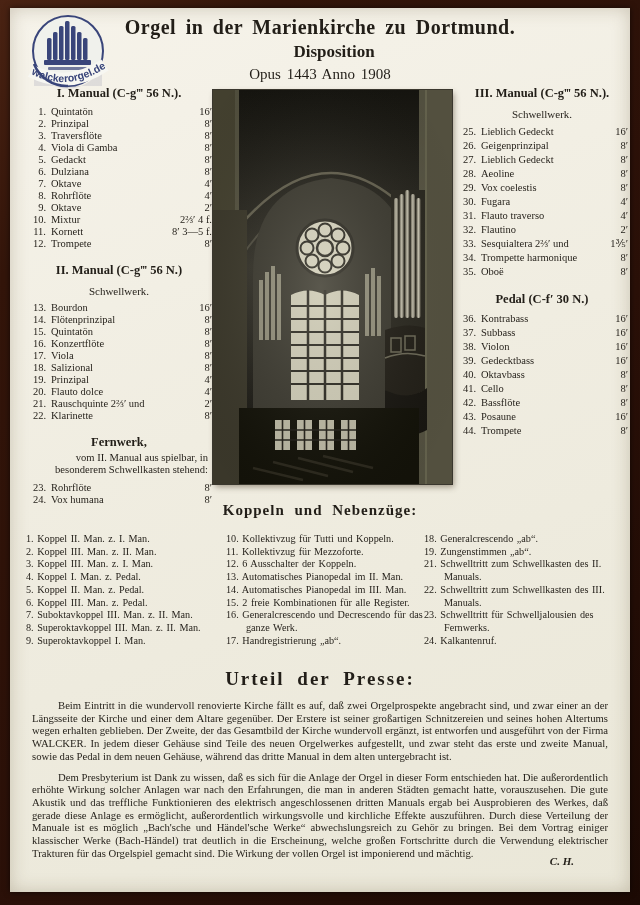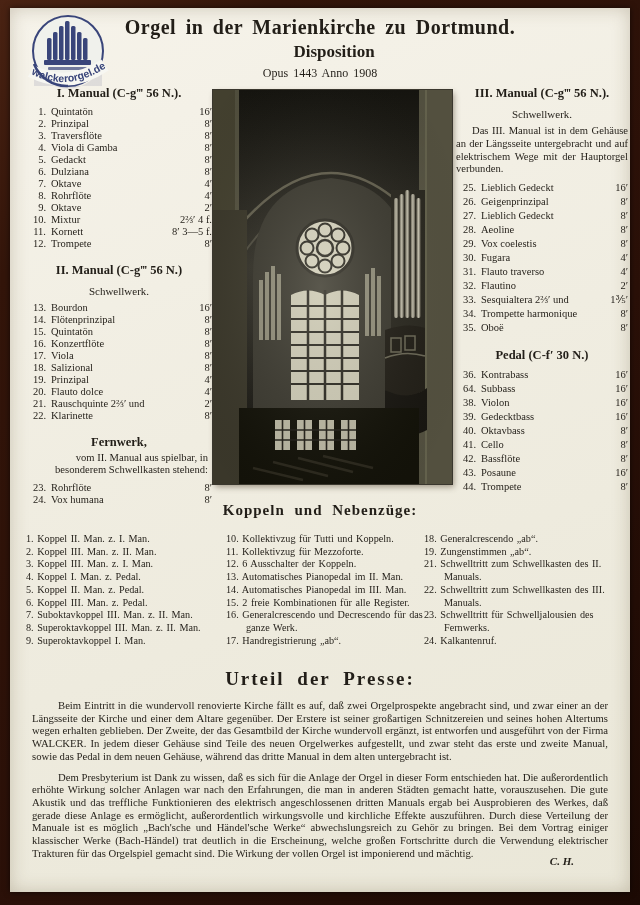--- a/index.html
+++ b/index.html
@@ -17,21 +17,21 @@
     position:absolute;left:10px;top:8px;width:620px;height:884px;
     background:linear-gradient(160deg,#f6f3ea 0%,#f0ede1 45%,#eae7d8 100%);
     box-shadow:inset 0 0 18px rgba(90,70,40,.25), 0 0 6px rgba(0,0,0,.6);
     overflow:hidden;color:#221e18;
   }
   
   .logo{position:absolute;left:14px;top:4px;width:88px;height:86px;}
   .header{position:absolute;left:0;top:8px;width:100%;text-align:center;}
   .title{font-size:20px;font-weight:bold;word-spacing:4px;letter-spacing:.5px;}
   .subtitle{font-size:17px;font-weight:bold;margin-top:3px;word-spacing:2px;padding-left:28px;}
-  .opus{font-size:12px;margin-top:4px;word-spacing:2px;}
+  .opus{font-size:15px;margin-top:4px;word-spacing:2px;}
   
   .left-col{position:absolute;left:16px;top:78px;width:186px;}
   .right-col{position:absolute;left:446px;top:78px;width:172px;}
   .col-heading{font-weight:bold;font-size:12.5px;text-align:center;white-space:nowrap;}
   .col-subheading{font-size:11px;text-align:center;margin-top:7px;}
   .stoplist{margin-top:5px;font-size:10.5px;}
   .stop-row{display:flex;line-height:12px;}
   .right-col .stop-row{line-height:14px;}
   .stop-no{width:20px;text-align:right;margin-right:5px;flex:none;}
   .stop-name{flex:1;white-space:nowrap;overflow:hidden;}
@@ -369,21 +369,20 @@
           <line x1="85" y1="368" x2="140" y2="382"></line>
             <line x1="110" y1="366" x2="160" y2="378"></line>
         </g>
         <rect width="239" height="394" fill="url(#glow)"></rect>
       </svg>
     </div>
 
     <div class="right-col">
       <div class="col-heading">III. Manual (C-g‴ 56 N.).</div>
       <div class="col-subheading">Schwellwerk.</div>
-      <div class="man3-note">Das III. Manual ist in dem Gehäuse an der Längsseite untergebracht und auf elektrischem Wege mit der Hauptorgel verbunden.</div>
       <div class="stoplist">
 
           <div class="stop-row">
             <span class="stop-no">25.</span>
             <span class="stop-name">Lieblich Gedeckt</span>
             <span class="stop-pitch">16′</span>
           </div>
 
           <div class="stop-row">
             <span class="stop-no">26.</span>
@@ -449,21 +448,21 @@
       <div class="block-gap col-heading">Pedal (C-f′ 30 N.)</div>
       <div class="stoplist">
 
           <div class="stop-row">
             <span class="stop-no">36.</span>
             <span class="stop-name">Kontrabass</span>
             <span class="stop-pitch">16′</span>
           </div>
 
           <div class="stop-row">
-            <span class="stop-no">64.</span>
+            <span class="stop-no">37.</span>
             <span class="stop-name">Subbass</span>
             <span class="stop-pitch">16′</span>
           </div>
 
           <div class="stop-row">
             <span class="stop-no">38.</span>
             <span class="stop-name">Violon</span>
             <span class="stop-pitch">16′</span>
           </div>
 

